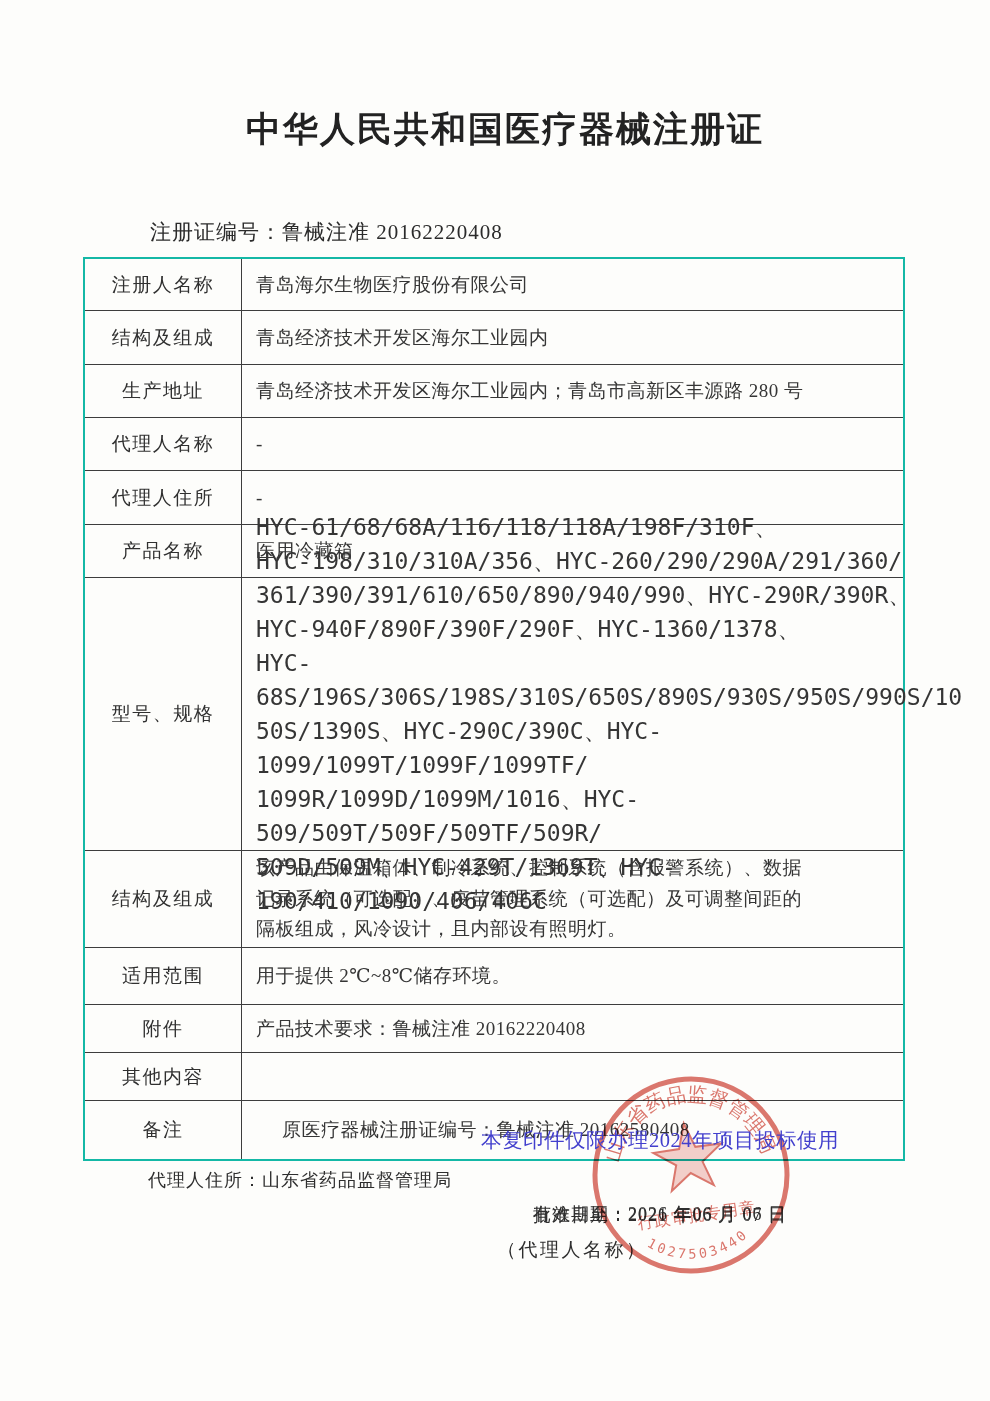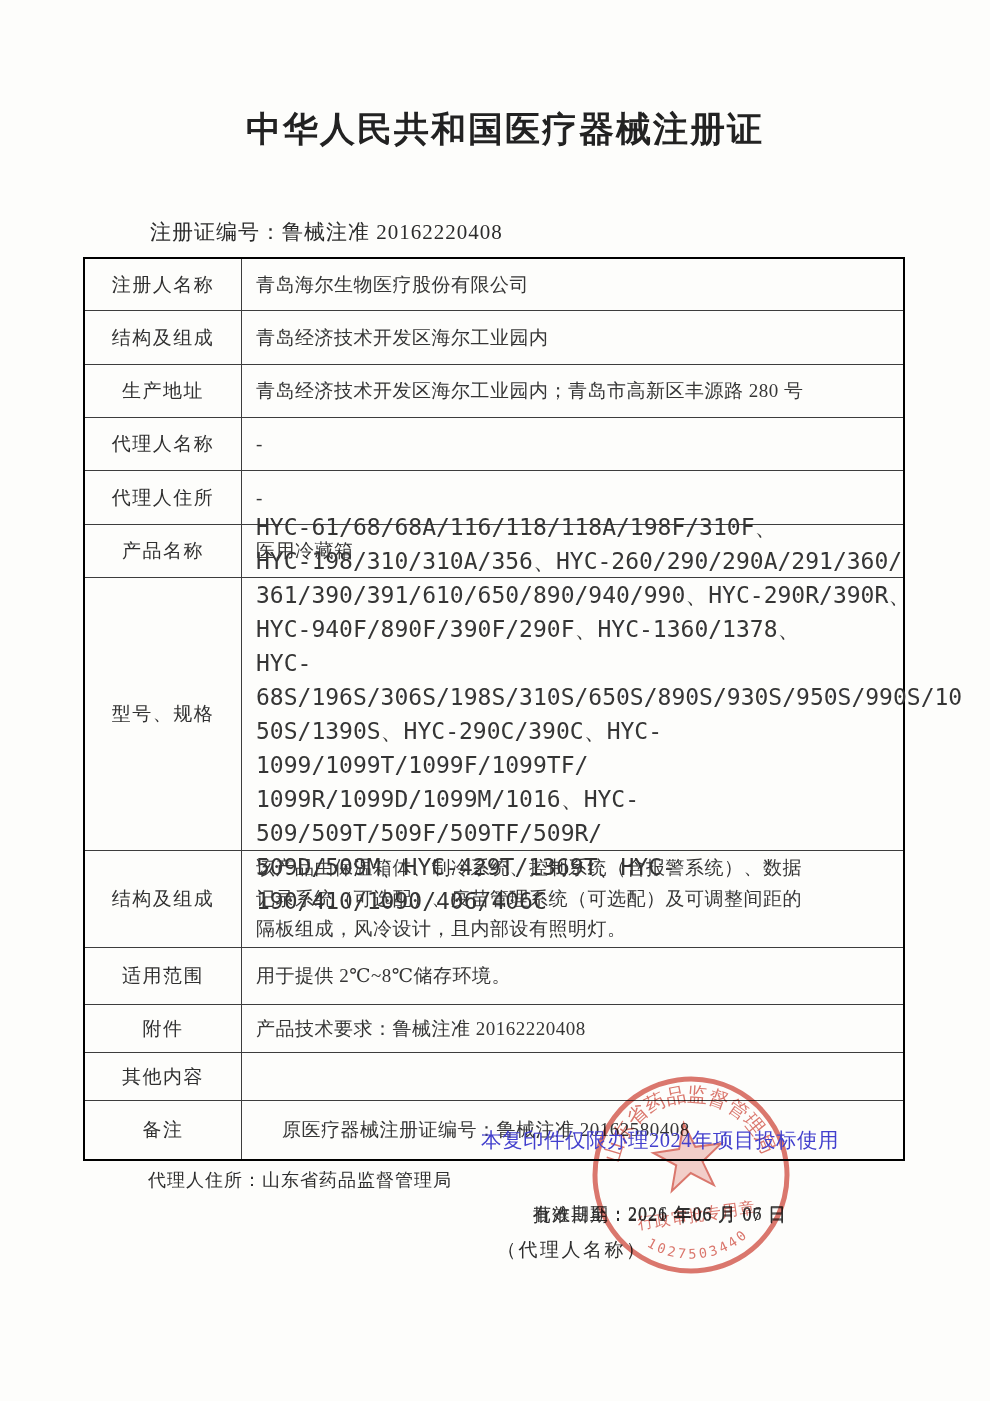--- a/index.html
+++ b/index.html
@@ -18,21 +18,21 @@
     font-size:35px;font-weight:600;letter-spacing:2px;
     color:#222;
     margin-left:10px;
   }
   .cert-line{
     position:absolute;left:150px;top:218px;
     font-size:21px;letter-spacing:1px;color:#2b2b2b;
   }
   .cert-table{
     position:absolute;left:83px;top:257px;width:822px;
-    border:2px solid #000000;
+    border:2px solid #14b8a6;
     box-sizing:border-box;
     background:transparent;
   }
   .row{display:flex;box-sizing:border-box;}
   .row + .row{border-top:1.6px solid #3d3d3d;}
   .cell{box-sizing:border-box;}
   .cell.label{
     width:157px;flex:0 0 157px;
     border-right:1.6px solid #3d3d3d;
     display:flex;align-items:center;justify-content:center;

